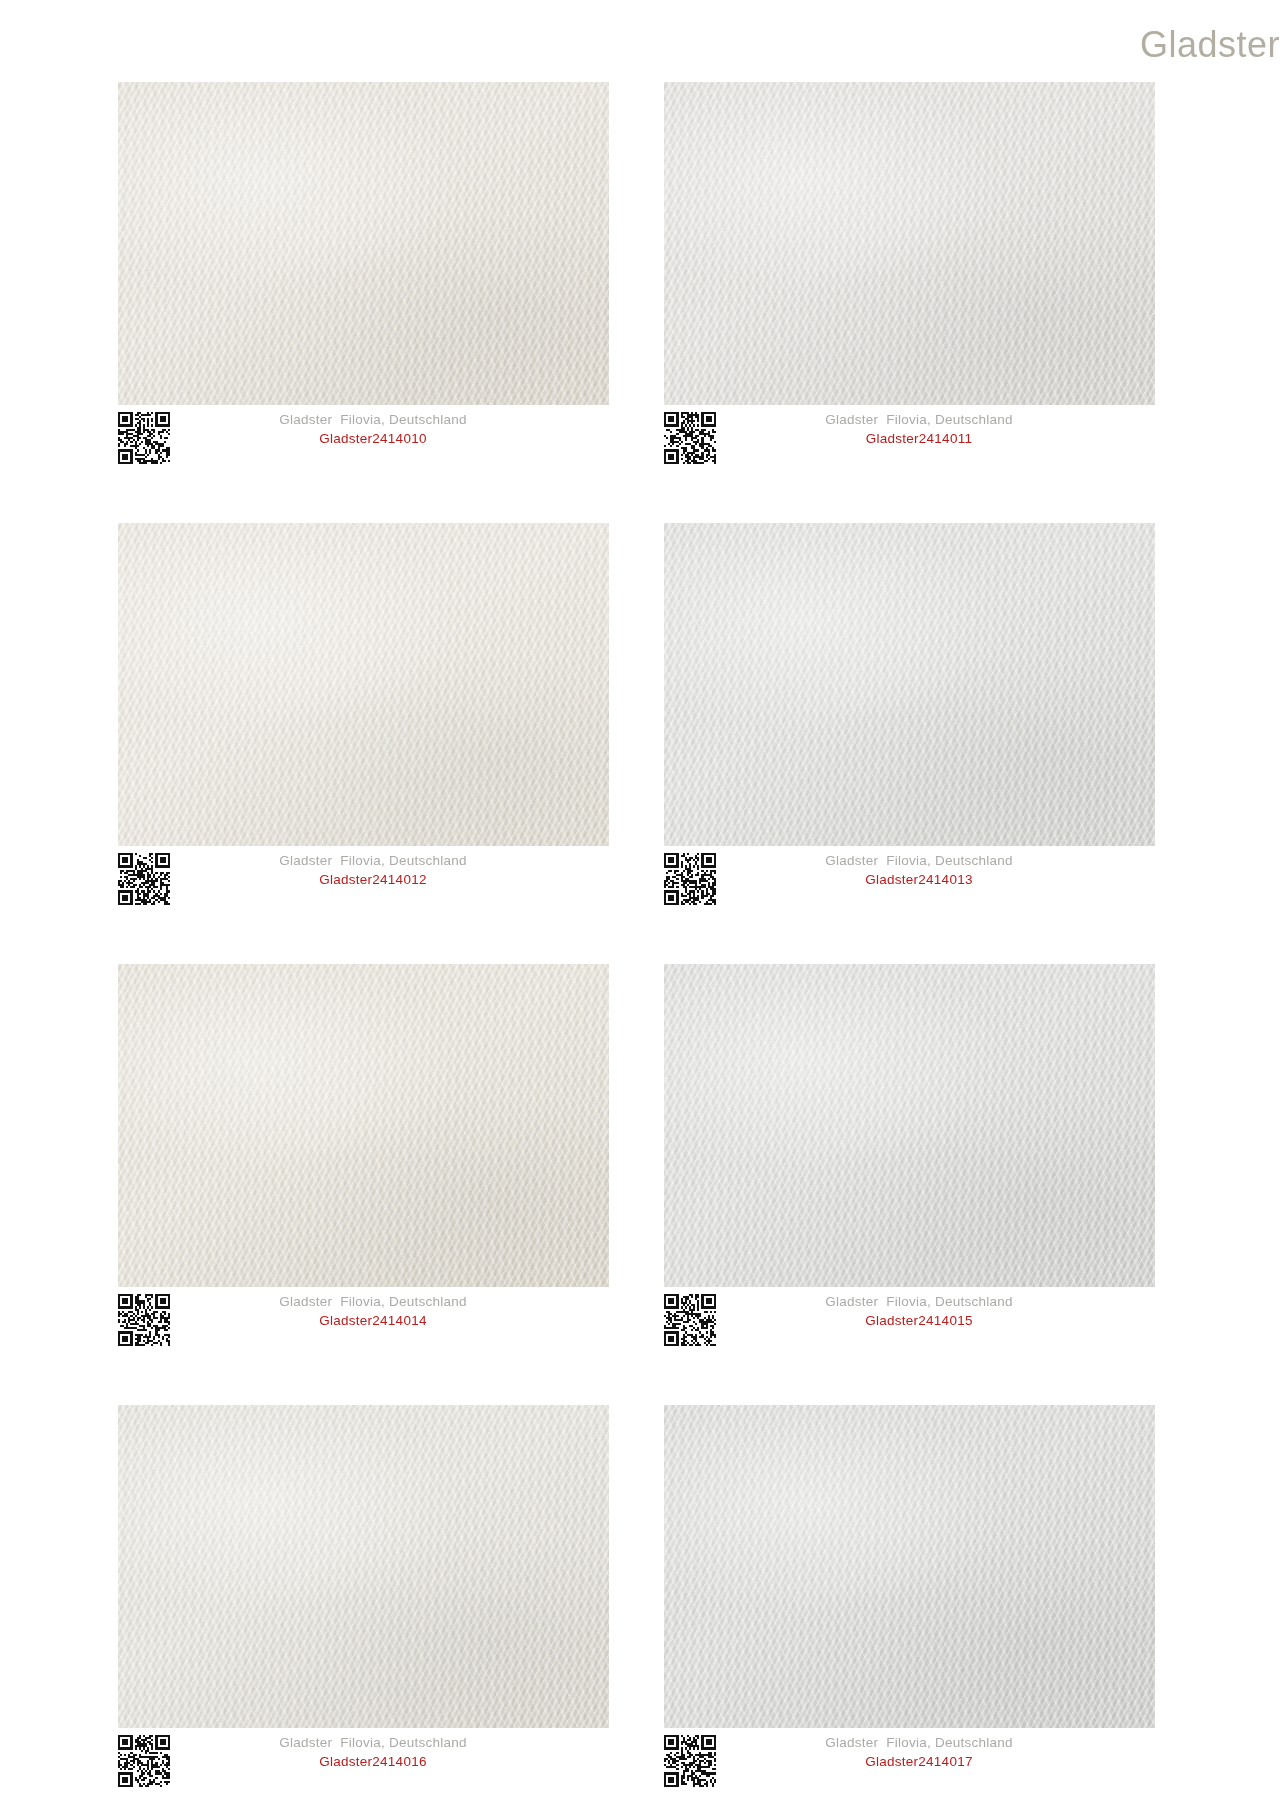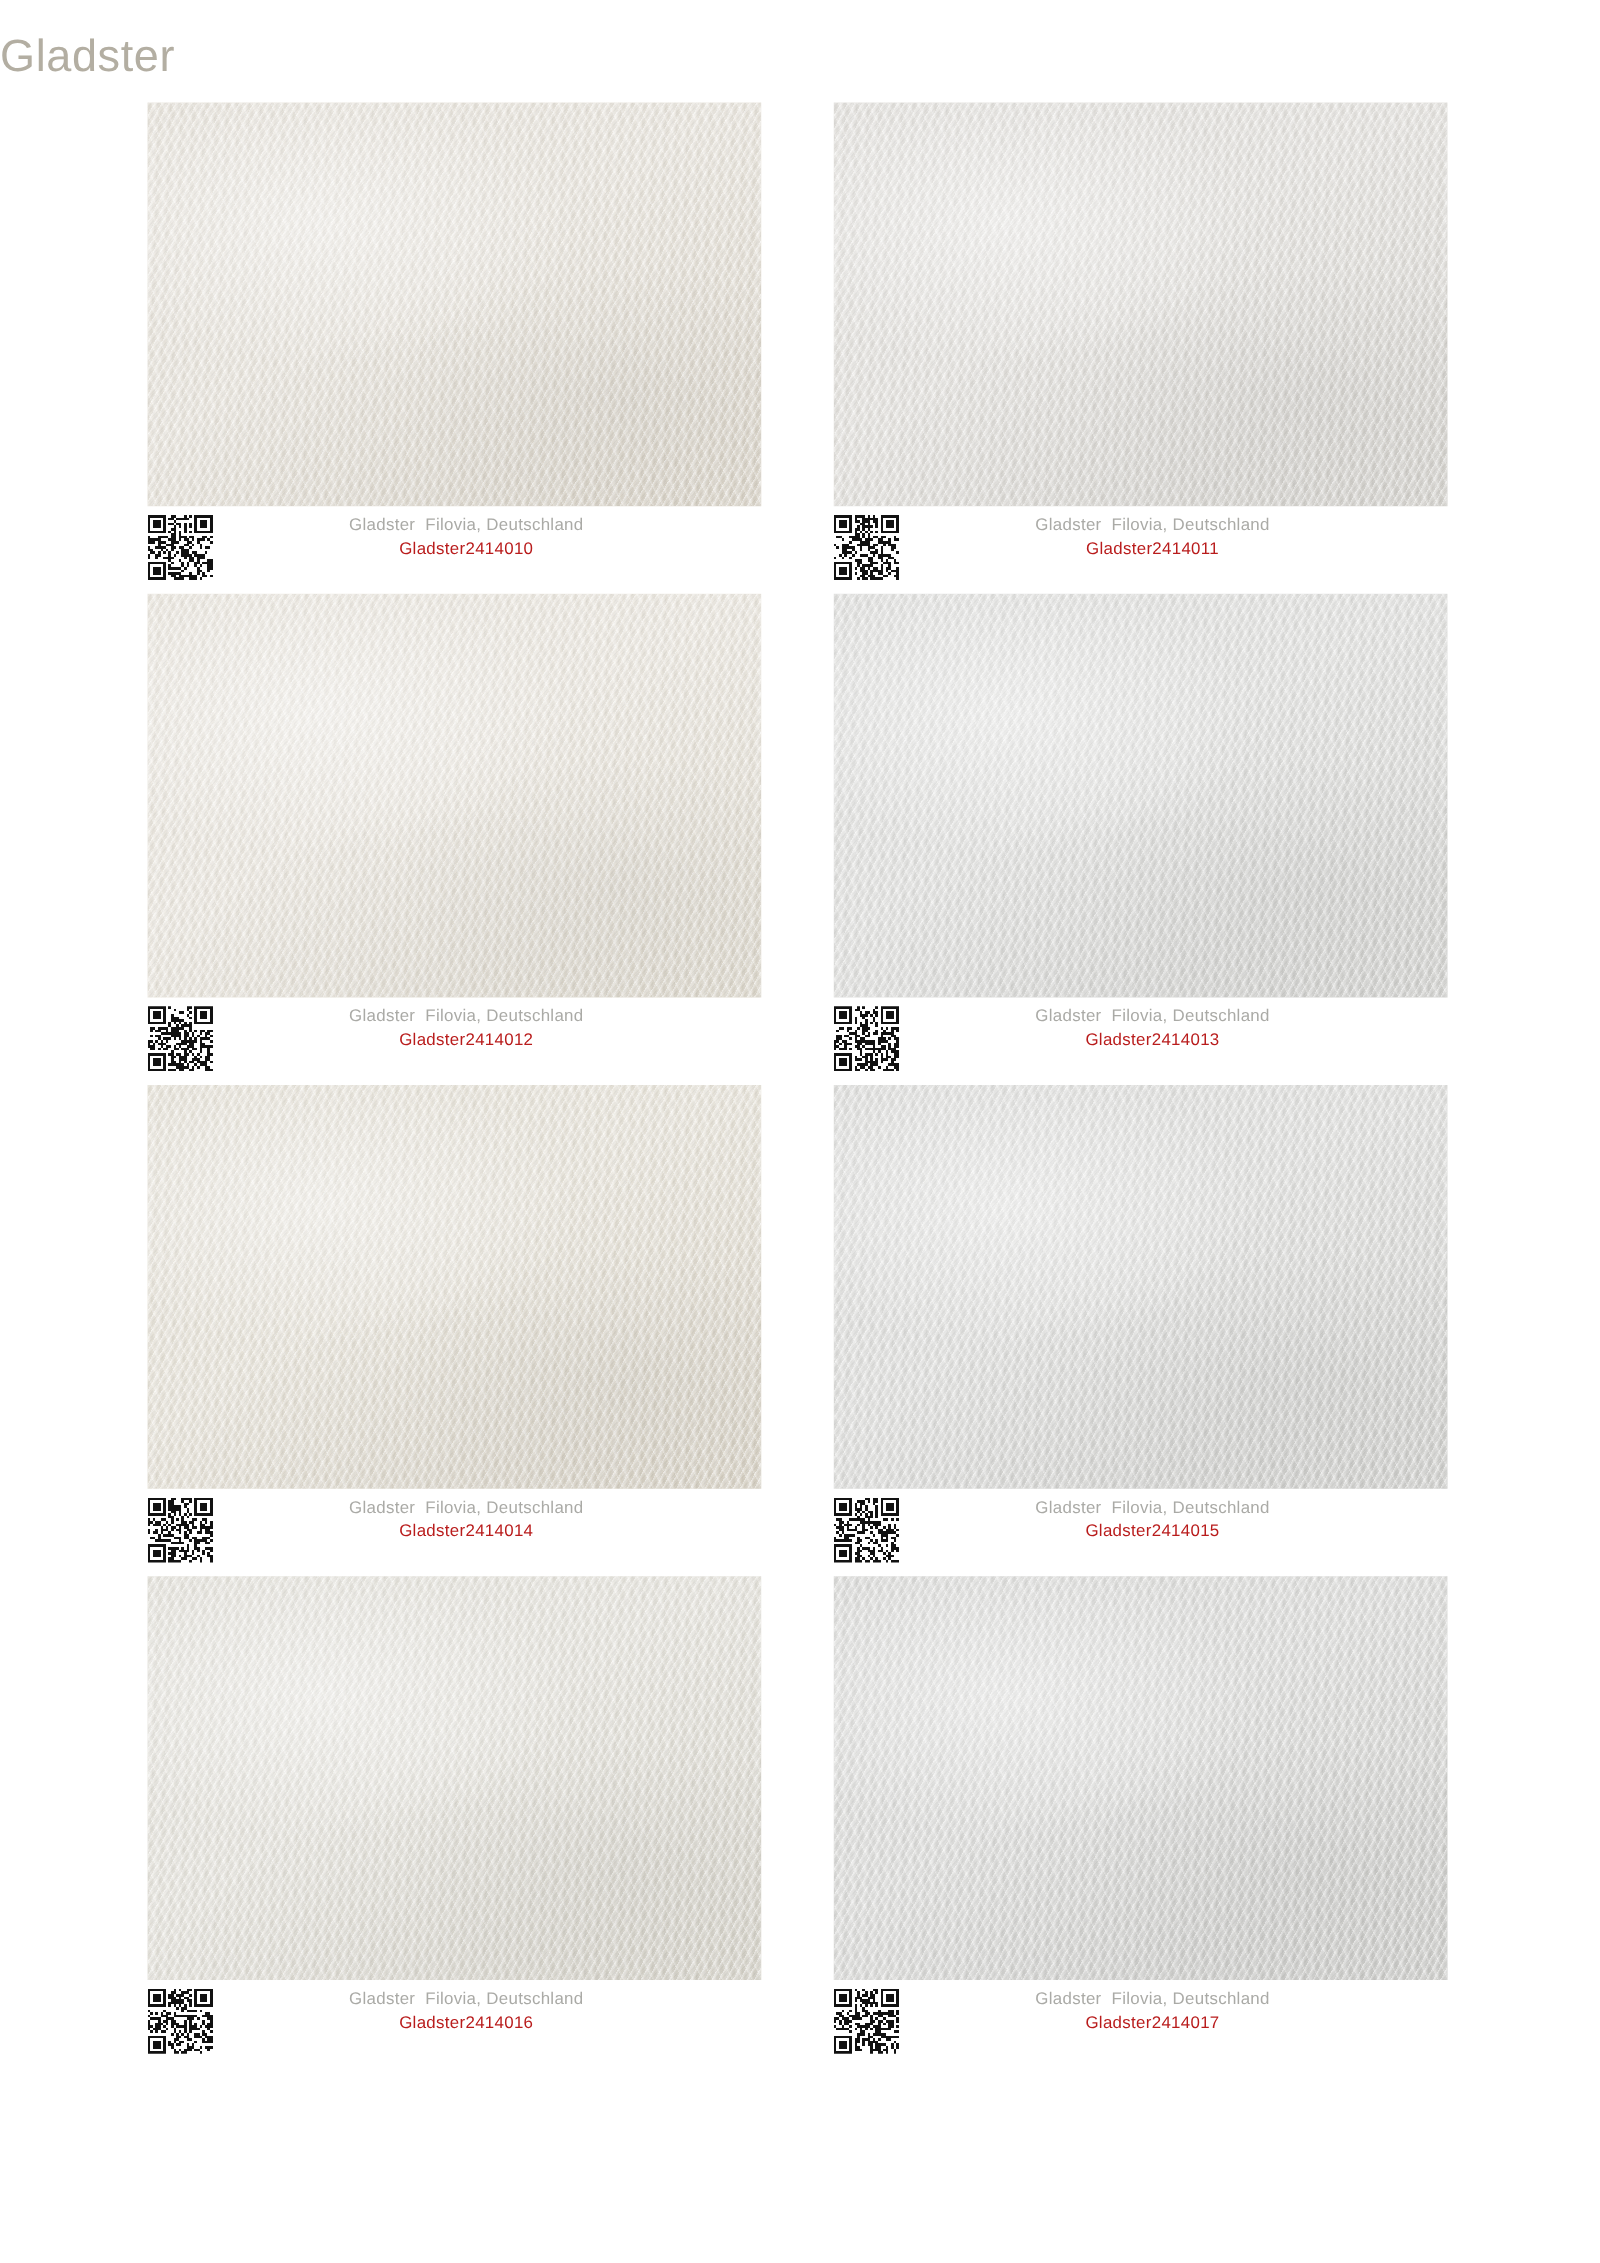--- a/index.html
+++ b/index.html
@@ -15,21 +15,21 @@
     font-family: "Liberation Sans", sans-serif;
     color: #9b9b95;
     position: relative;
     overflow: hidden;
   }
 
   
   .page-header {
     width: 100%;
     padding-top: 24px;
-    text-align: left;
+    text-align: right;
   }
   .brand-title {
     font-size: 36px;
     font-weight: 400;
     letter-spacing: 0.5px;
     color: #b3aea2;
     margin: 0;
     line-height: 1.15;
   }
   .brand-subtitle {
@@ -46,20 +46,21 @@
     margin: 0 auto;
     padding: 0;
     width: 1280px;
     display: grid;
     grid-template-columns: 1fr 1fr;
     column-gap: 54px;
     row-gap: 0;
     padding-left: 118px;
     padding-right: 118px;
     margin-top: 17px;
+    gap: 48px;
   }
   .swatch-card {
     width: 491px;
     margin-bottom: 0;
   }
   .swatch-image {
     width: 491px;
     height: 323px;
     position: relative;
     overflow: hidden;

